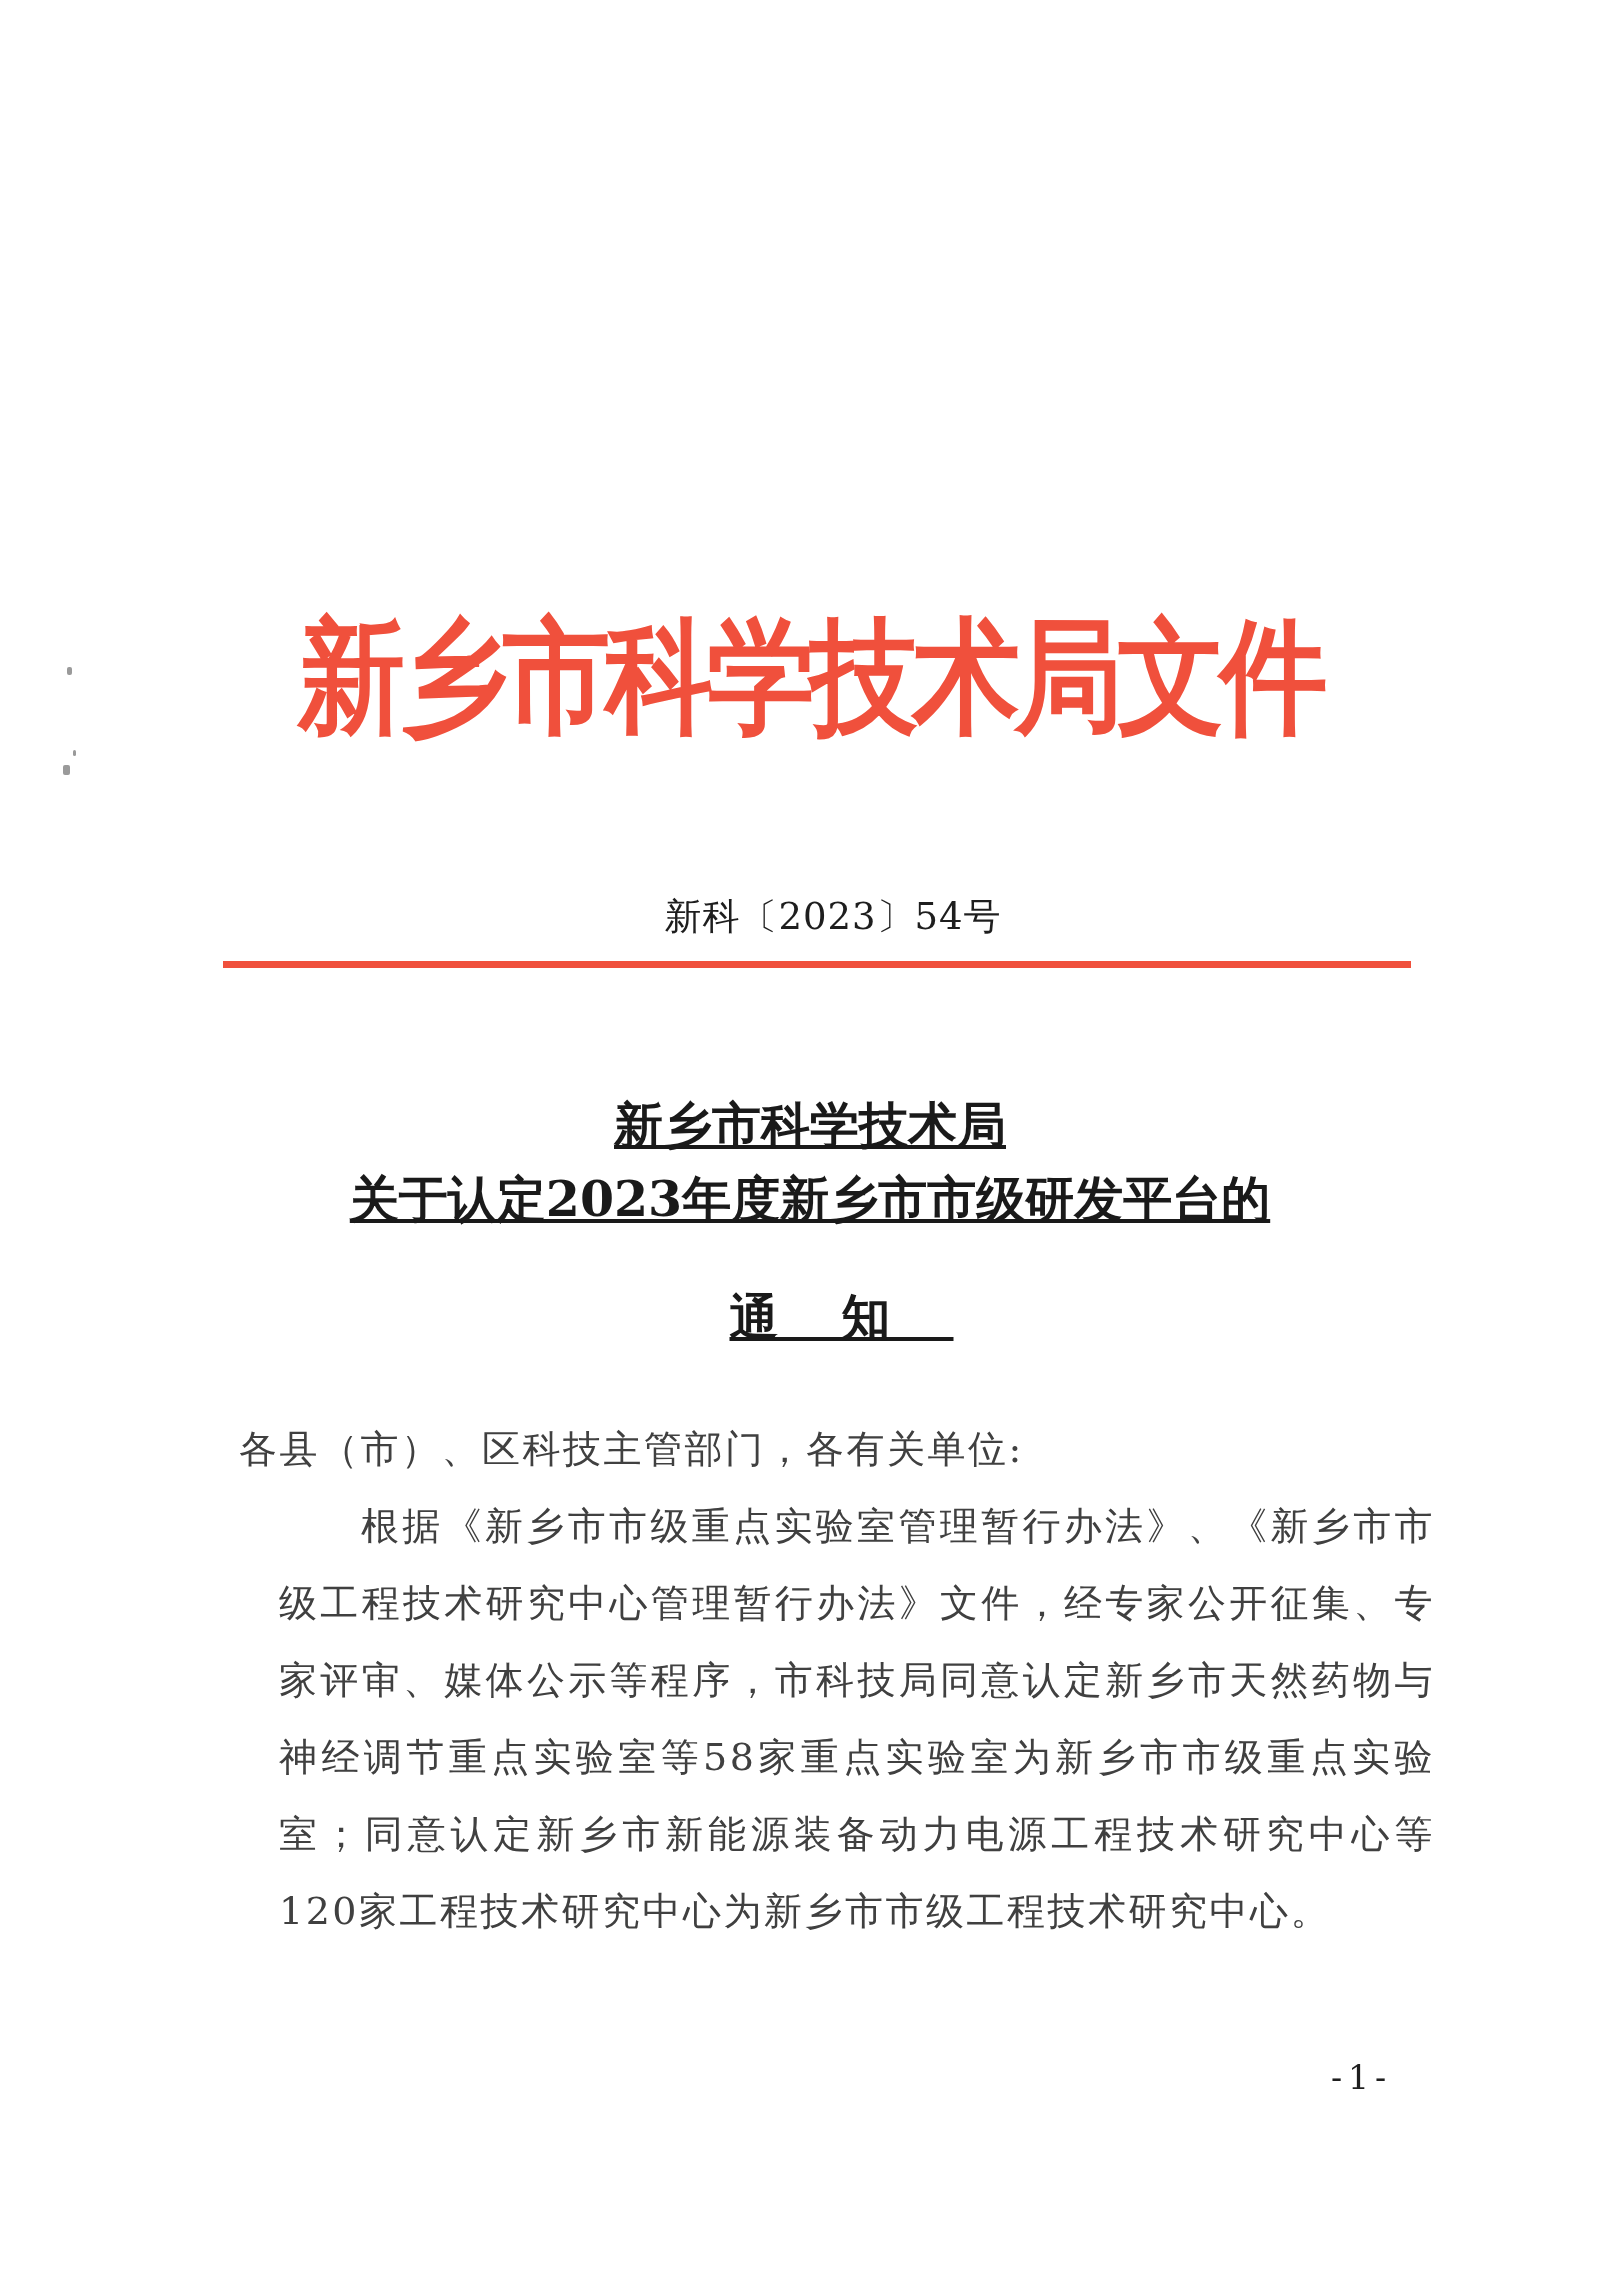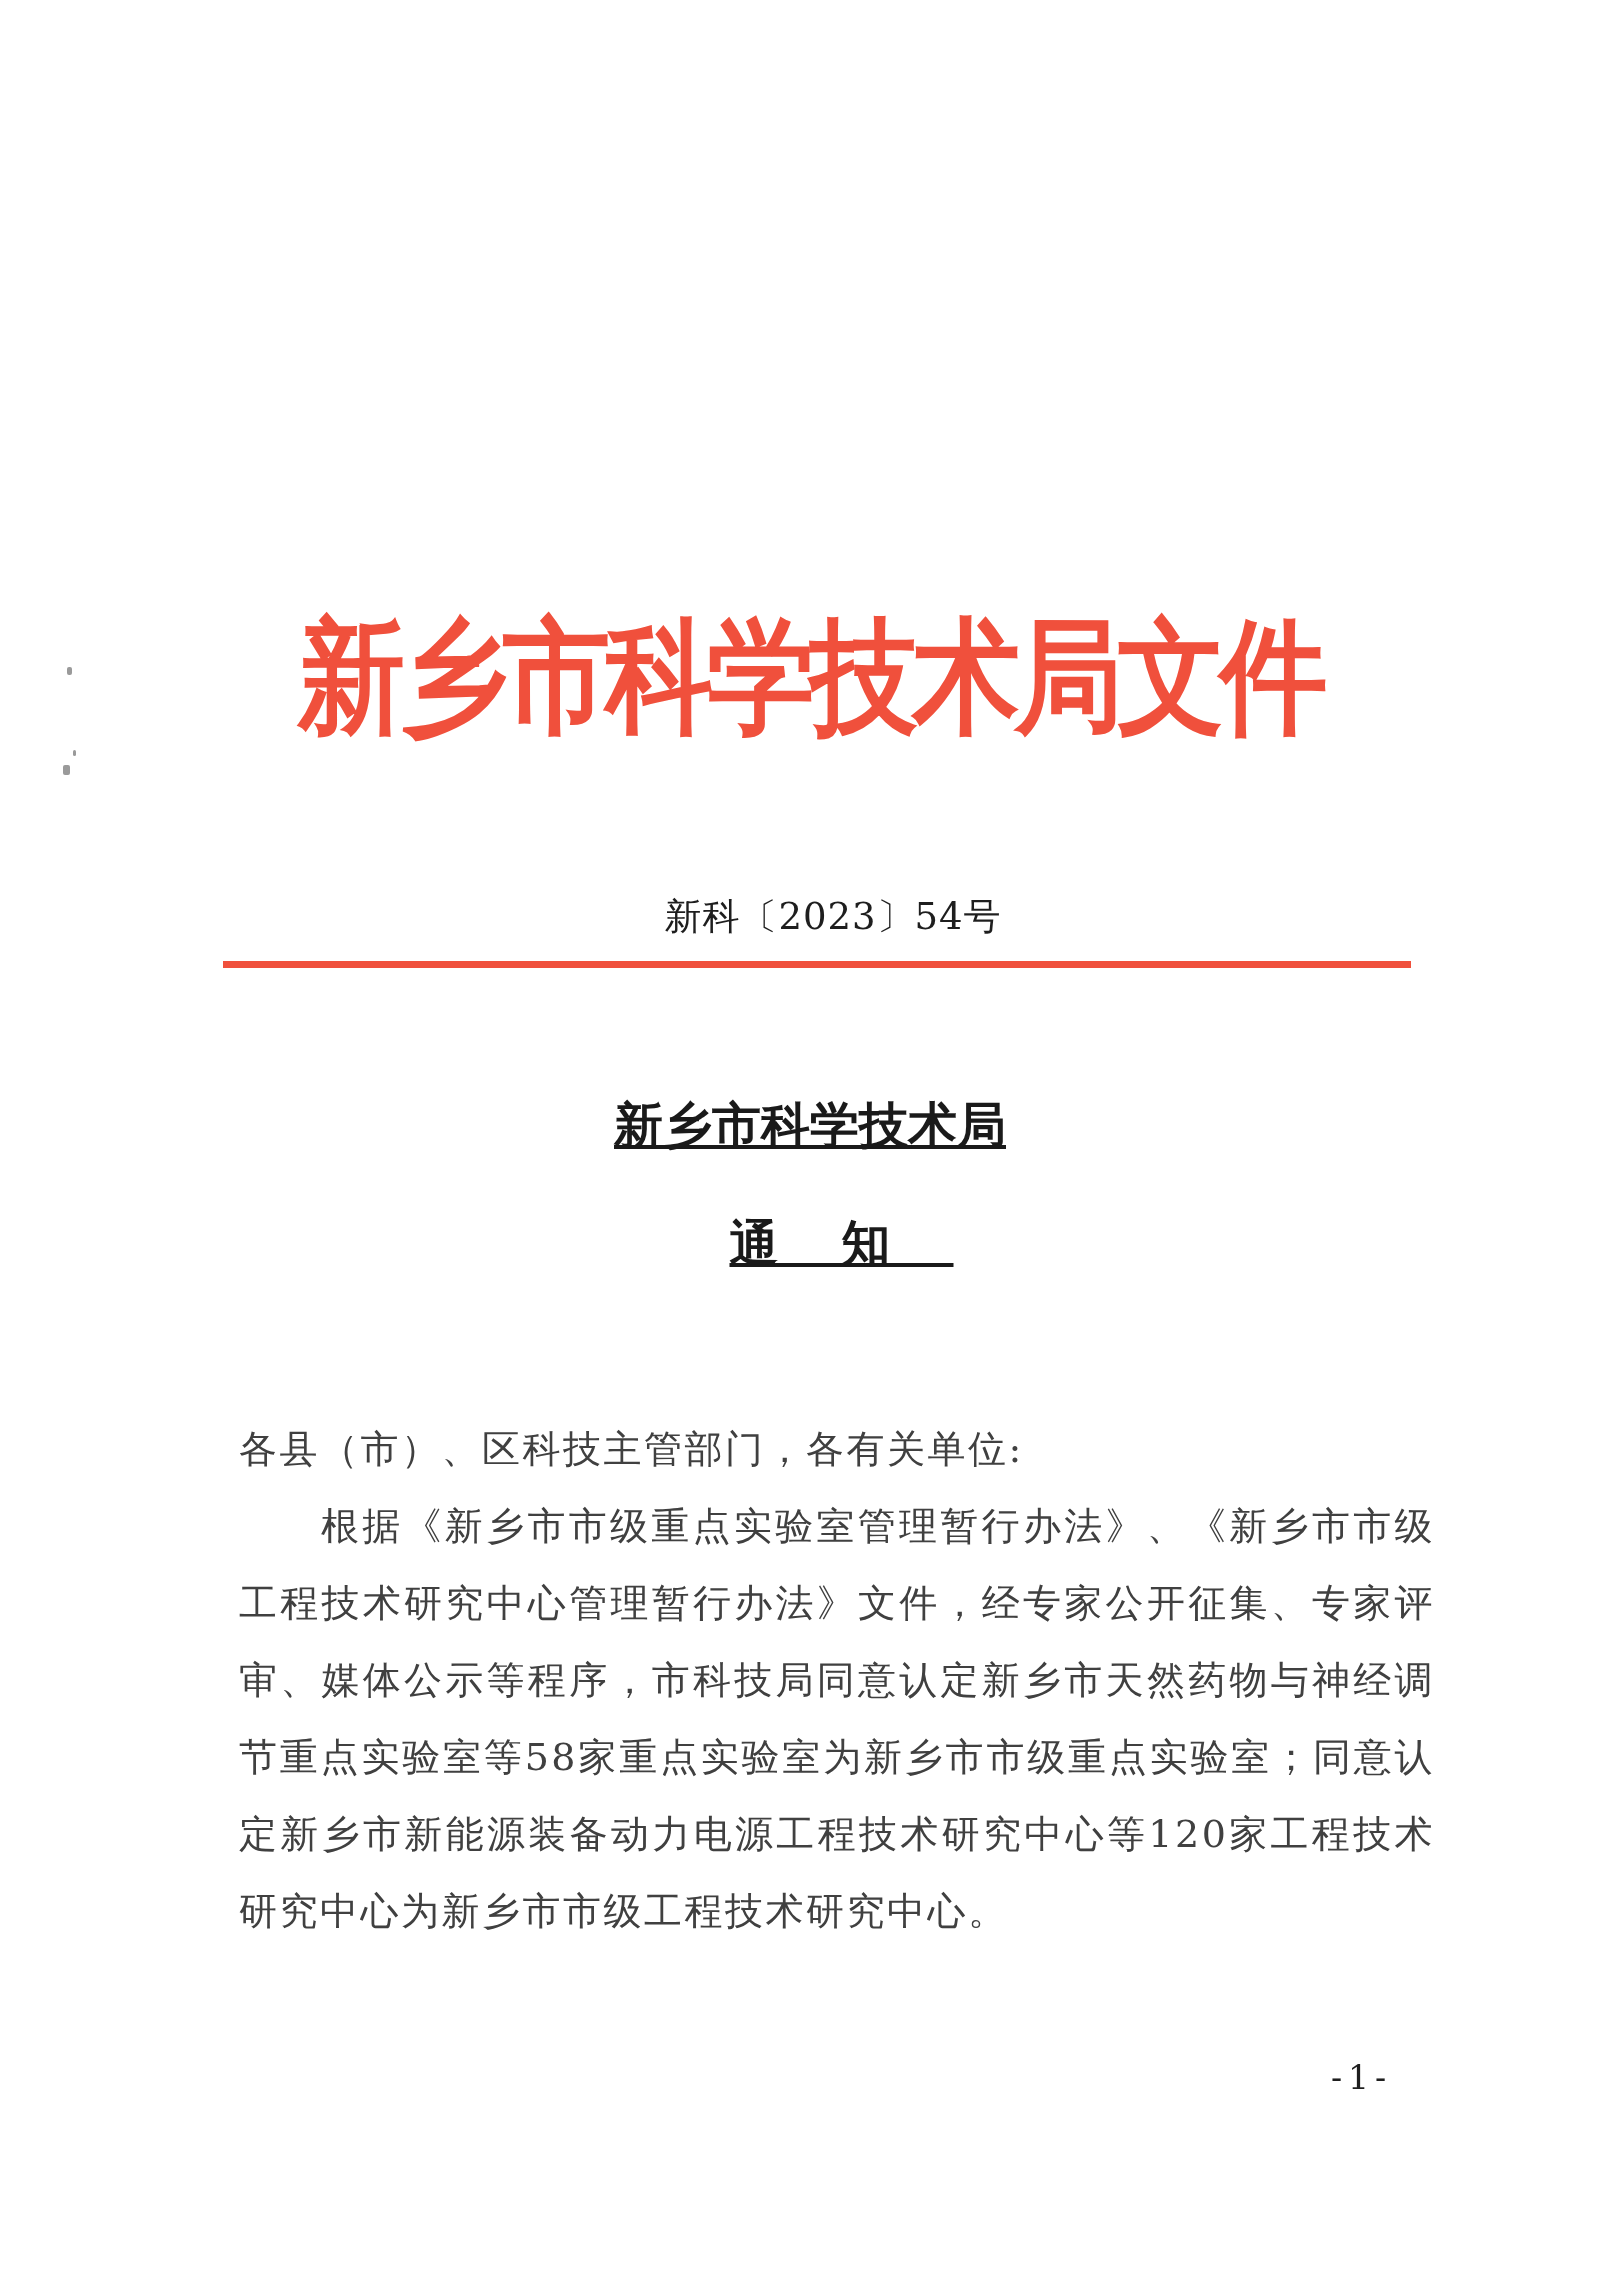--- a/index.html
+++ b/index.html
@@ -65,21 +65,21 @@
       position: absolute;
       left: 239px;
       top: 1411px;
       width: 1196px;
       font-size: 38px;
       line-height: 77px;
       color: #404040;
       letter-spacing: 2.5px;
     }
     .body-text p { margin: 0; }
-    .body-text .indent { text-indent: 82px; text-align: justify; }
+    .body-text .indent { text-indent: 82px; text-align: justify; margin-left: 40px; }
     .page-number {
       position: absolute;
       left: 1331px;
       top: 2053px;
       font-size: 33px;
       line-height: 49px;
       color: #1e1e1e;
       letter-spacing: 5.9px;
     }
     .scan-marks {
@@ -105,20 +105,21 @@
 </div>
 
 <div class="red-header">新乡市科学技术局文件</div>
 
 <div class="doc-number">新科〔2023〕54号</div>
 
 <div class="red-rule"></div>
 
 <div class="title">
   <span class="line">新乡市科学技术局</span>
+  <span class="line">关于认定2023年度新乡市市级研发平台的</span>
   <span class="line notice">通知</span>
 </div>
 
 <div class="body-text">
   <p>各县（市）、区科技主管部门，各有关单位:</p>
   <p class="indent">根据《新乡市市级重点实验室管理暂行办法》、《新乡市市级工程技术研究中心管理暂行办法》文件，经专家公开征集、专家评审、媒体公示等程序，市科技局同意认定新乡市天然药物与神经调节重点实验室等58家重点实验室为新乡市市级重点实验室；同意认定新乡市新能源装备动力电源工程技术研究中心等120家工程技术研究中心为新乡市市级工程技术研究中心。</p>
 </div>
 
 <div class="page-number">-1-</div>
 

